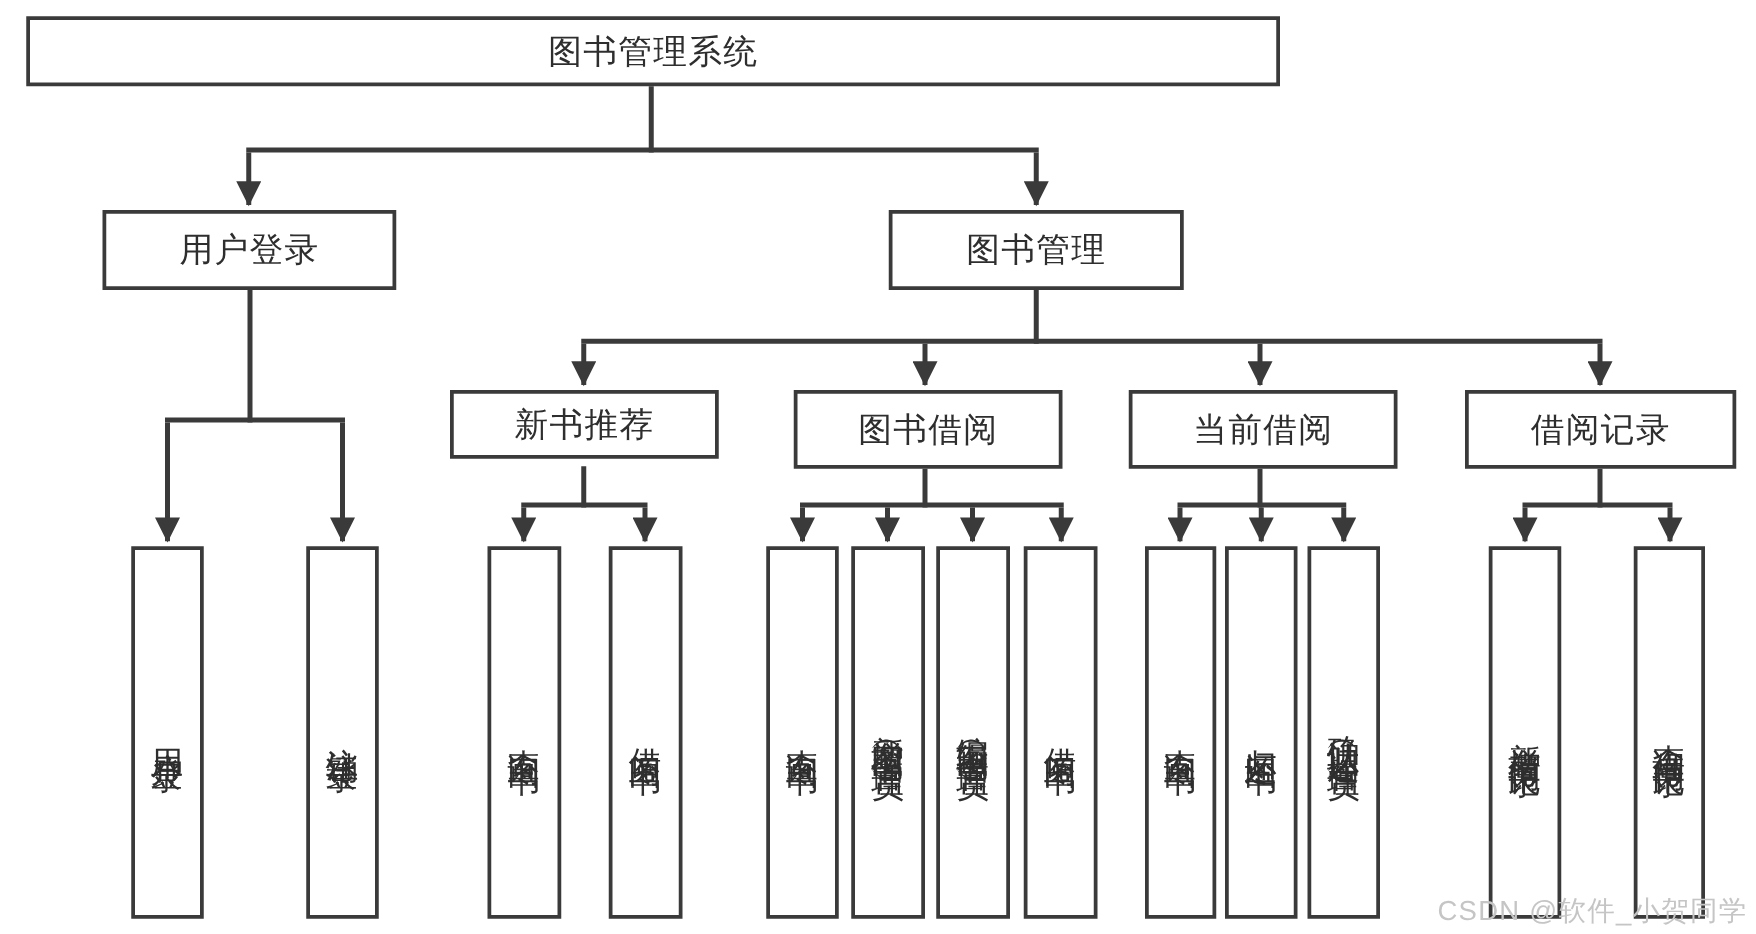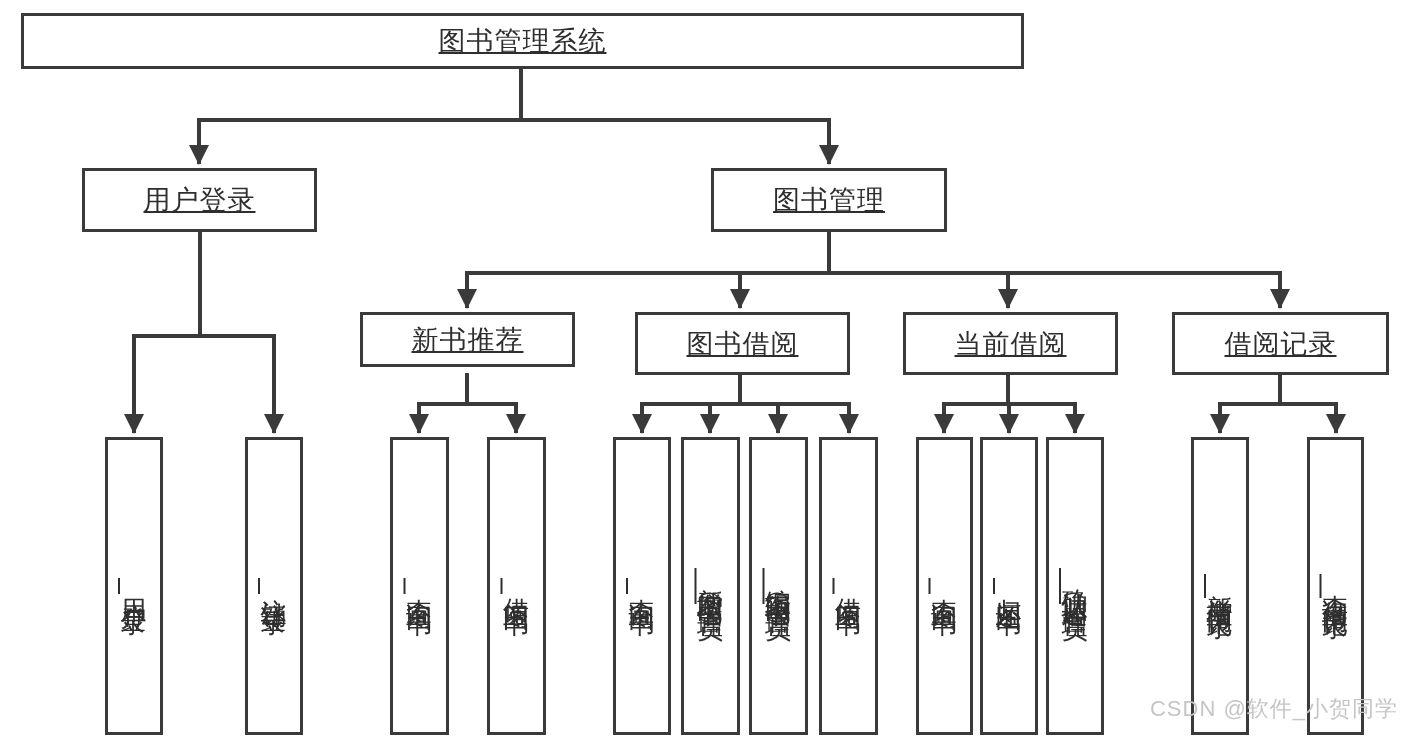--- a/index.html
+++ b/index.html
@@ -31,37 +31,36 @@
   }
   svg.connectors path.bone{stroke-linecap:square;}
   #arrowhead path{fill:var(--line-color);stroke:none;}
   .node{
     position:absolute;
     background:#fff;
     border:3px solid var(--line-color);
     display:flex;align-items:center;justify-content:center;
     z-index:1;
     text-align:center;
-    text-decoration:underline;
   }
   .node.h span{
     font-size:27px;
     letter-spacing:1px;
     white-space:nowrap;
   }
   .node.v span{
     writing-mode:vertical-rl;
     text-orientation:mixed;
     font-size:26px;
     letter-spacing:4px;
     line-height:1;
   }
   .watermark{
     position:absolute;
-    right:7px;top:694px;
+    right:7px;top:714px;
     font-size:22px;
     color:var(--wm-color);
     white-space:nowrap;
     z-index:3;
     letter-spacing:1px;
   }
 </style>
 </head>
 <body>
 

